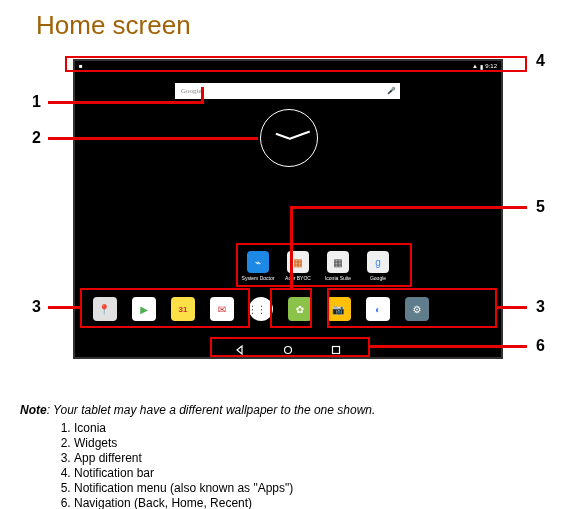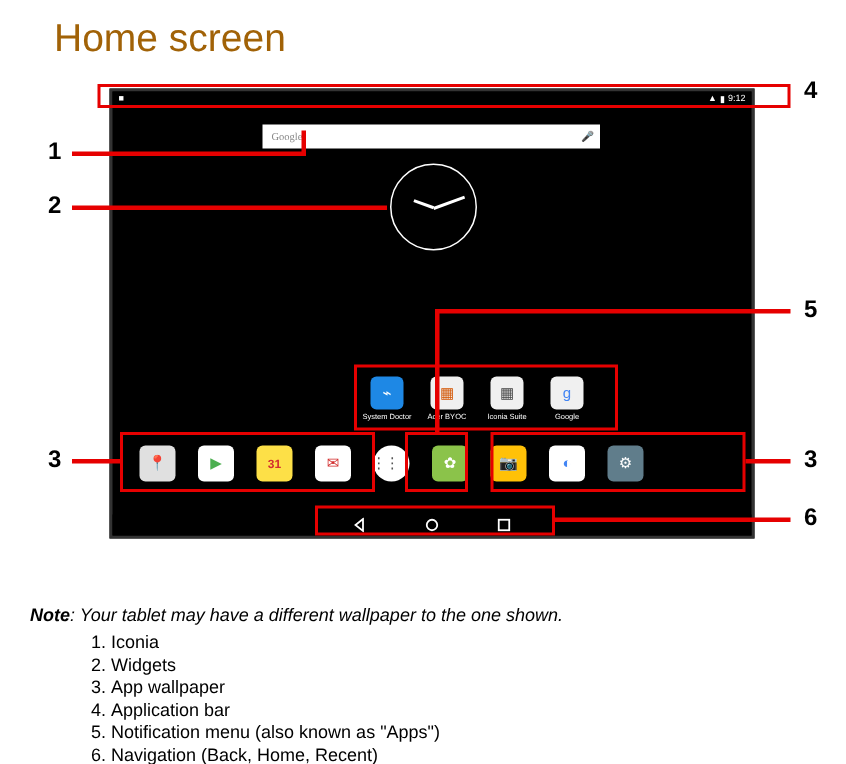--- a/index.html
+++ b/index.html
@@ -300,17 +300,17 @@
 
 </div>
 
 <p class="note">
   <b>Note</b><span>: Your tablet may have a different wallpaper to the one shown.</span>
 </p>
 
 <ol class="legend">
   <li>Iconia</li>
   <li>Widgets</li>
-  <li>App wallpaper</li>
-  <li>Application bar</li>
+  <li>App different</li>
+  <li>Notification bar</li>
   <li>Notification menu (also known as "Apps")</li>
   <li>Navigation (Back, Home, Recent)</li>
 </ol>
 
 </body></html>

